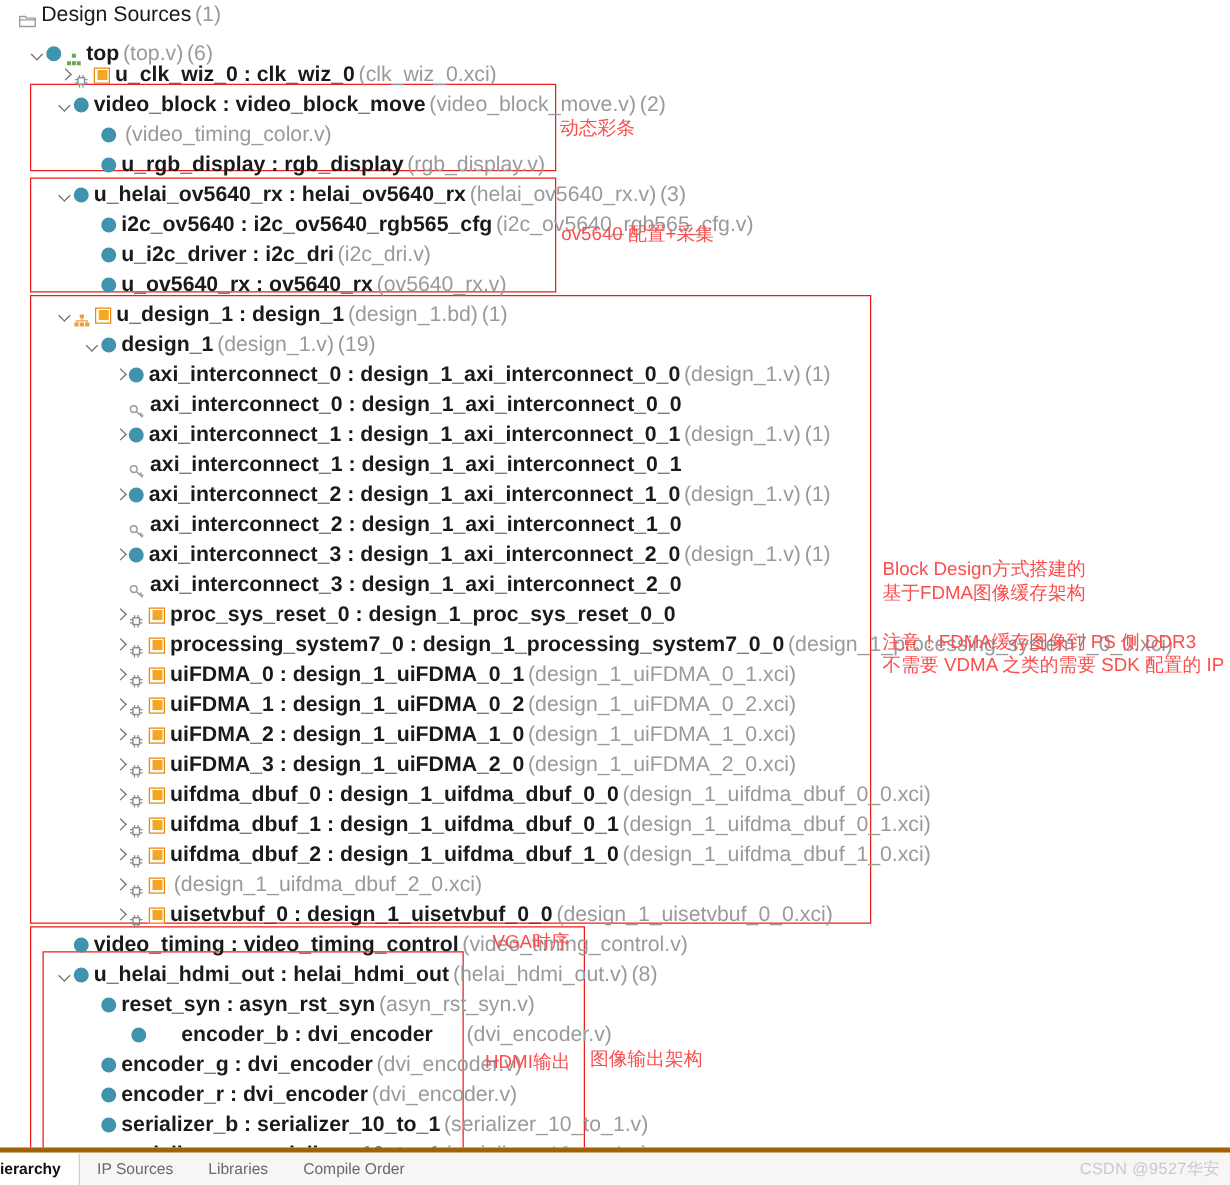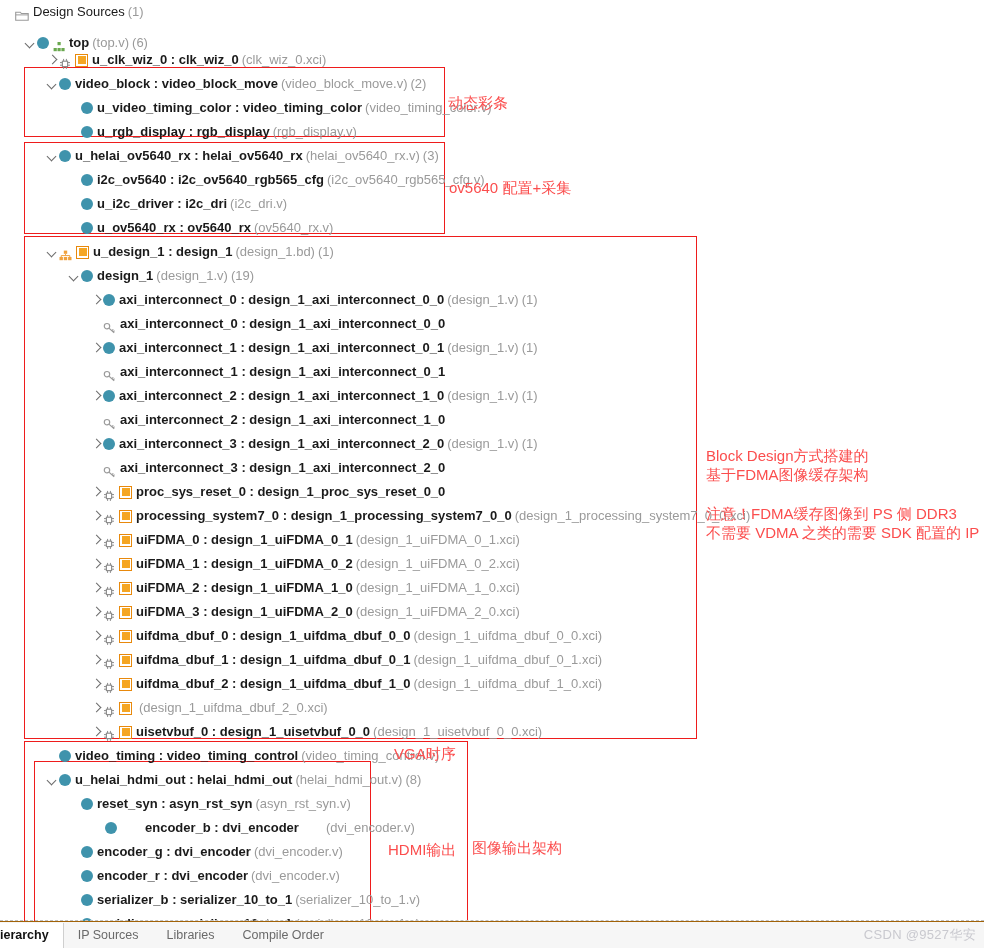--- a/index.html
+++ b/index.html
@@ -15,21 +15,21 @@
   #stage{position:absolute;left:0;top:0;width:984px;height:948px;}
 
   
   .row{
     position:absolute;
     height:24px;
     line-height:24px;
     white-space:nowrap;
     display:flex;
     align-items:center;
-    font-size:13px;
+    font-size:17px;
   }
   .tw{ 
     width:13px;height:24px;display:inline-block;
     position:relative;flex:0 0 auto;
   }
   .tw.down::before{
     content:"";position:absolute;left:2px;top:9px;
     width:6px;height:6px;border-left:1.6px solid #6b6b6b;border-bottom:1.6px solid #6b6b6b;
     transform:rotate(-45deg);
   }
@@ -64,21 +64,21 @@
   .rbox{position:absolute;border:1.6px solid #ee1c1c;box-sizing:border-box;pointer-events:none;}
   .ann{
     position:absolute;color:#fb5b5b;font-size:15px;line-height:19px;
     white-space:pre-line;font-family:"Liberation Sans","DejaVu Sans",sans-serif;
   }
   .ann.cn{color:#fb4d4d;}
 
   
   #tabbar{
     position:absolute;left:0;bottom:0;width:984px;height:26px;
-    background:#f6f6f6;border-top:1px solid #a16207;
+    background:#f6f6f6;border-top:4px solid #a16207;
     display:flex;align-items:center;
   }
   .tab{
     font-size:12.5px;color:#6a6a6a;padding:0 14px;height:25px;line-height:25px;
   }
   .tab.active{color:#111;font-weight:bold;background:#ffffff;border-right:1px solid #cfcfcf;padding-left:0px;}
   #watermark{
     position:absolute;right:8px;bottom:4px;color:#c9c9cf;font-size:13px;
     letter-spacing:.3px;
   }
@@ -132,21 +132,20 @@
       <div class="row" style="left: 46px; top: 72px; justify-content: center;">
         <span class="tw down"></span>
         <span class="ic ic-mod"></span>
         <span class="nm">video_block : video_block_move</span>
         <span class="fl">(video_block_move.v)</span>
         <span class="cnt">(2)</span>
       </div>
       <div class="row" style="left: 68px; top: 96px;">
         <span class="tw"></span>
         <span class="ic ic-mod"></span>
-        <span class="nm">u_video_timing_color : video_timing_color</span>
         <span class="fl">(video_timing_color.v)</span>
       </div>
       <div class="row" style="left: 68px; top: 120px;">
         <span class="tw"></span>
         <span class="ic ic-mod"></span>
         <span class="nm">u_rgb_display : rgb_display</span>
         <span class="fl">(rgb_display.v)</span>
       </div>
       <div class="row" style="left: 46px; top: 144px;">
         <span class="tw down"></span>

